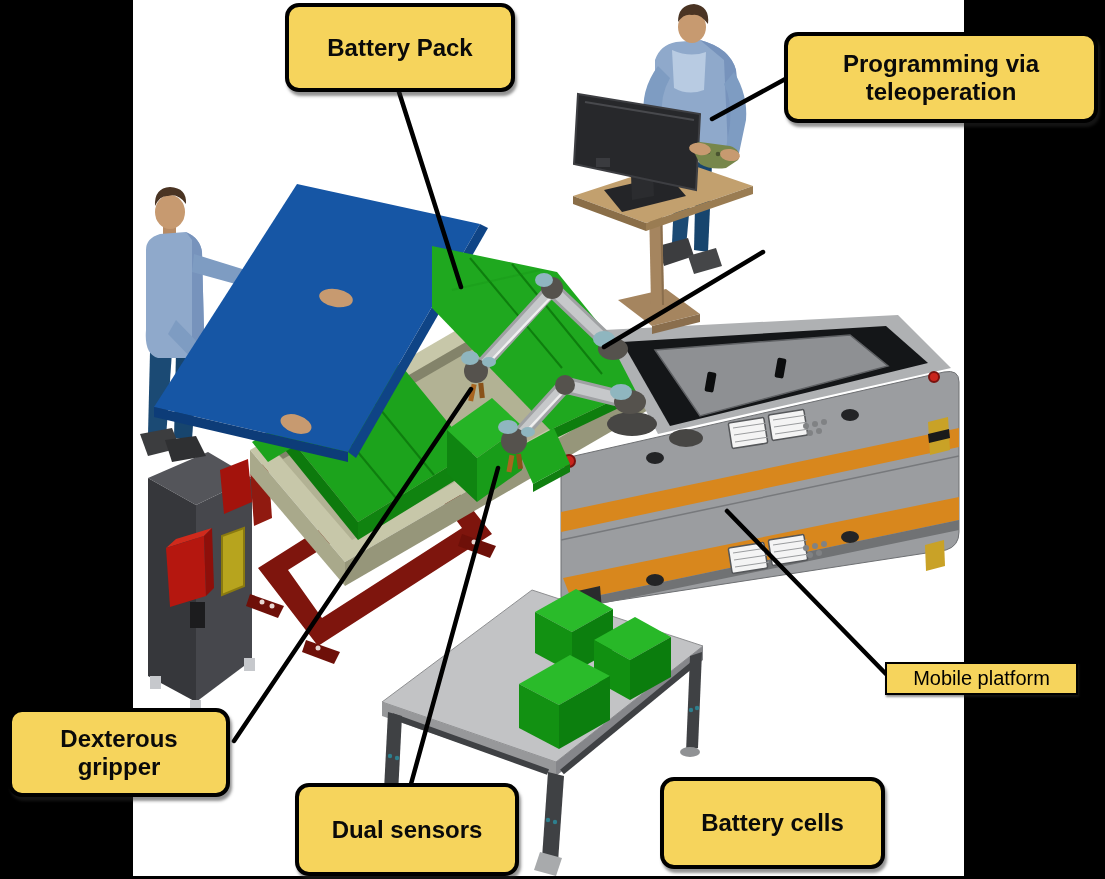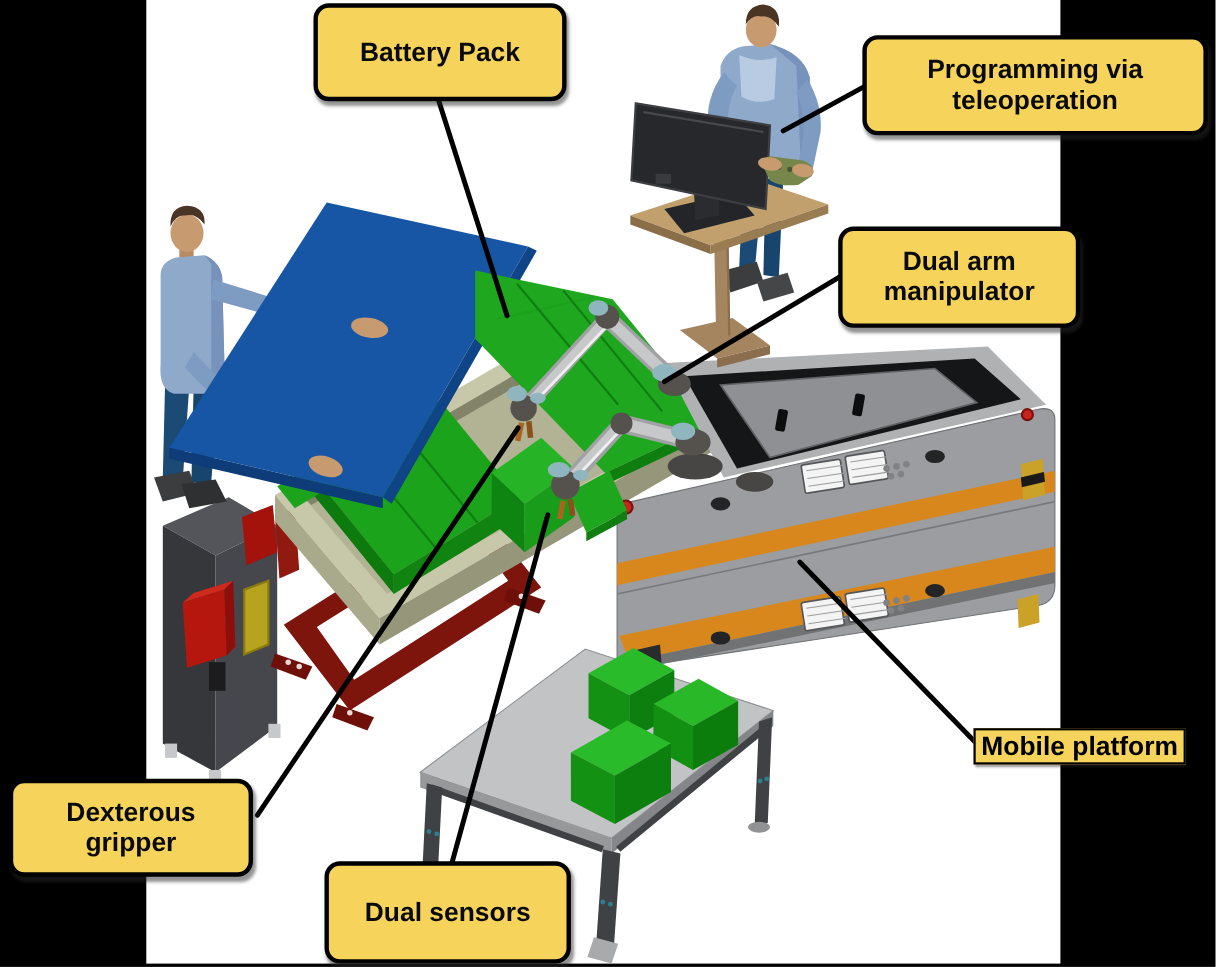--- a/index.html
+++ b/index.html
@@ -19,21 +19,21 @@
     text-align:center;box-sizing:border-box;
     font-weight:bold;font-size:24px;line-height:1.15;color:#0a0a0a;
     padding:2px 6px;z-index:5;
   }
   .label-flat{
     position:absolute;display:flex;align-items:center;justify-content:center;
     background:var(--c-annotation-fill,#F6D45C);
     border:2px solid var(--c-annotation-border,#000);
     border-radius:0;box-sizing:border-box;
     box-shadow:1px 2px 2px rgba(40,40,40,.5);
-    font-weight:bold;font-size:24px;line-height:1.05;color:#000;
+    font-weight:normal;font-size:20px;line-height:1.05;color:#000;
     padding:0 3px;z-index:5;white-space:nowrap;
   }
 </style>
 </head>
 <body>
 
 <div id="stage">
 <svg width="1105" height="879" viewBox="0 0 1105 879">
   <defs>
     <clipPath id="canvasClip">
@@ -316,29 +316,29 @@
 </svg>
 
 <div class="label" style="left:285px;top:3px;width:230px;height:89px">
   <span>Battery Pack</span>
 </div>
 
 <div class="label" style="left:784px;top:32px;width:314px;height:91px">
   <span>Programming via teleoperation</span>
 </div>
 
-<div class="label" style="left:762px;top:206px;width:220px;height:92px">
-  <span>Dual arm manipulator</span>
-</div>
 
 <div class="label-flat" style="left:885px;top:662px;width:193px;height:33px">
   <span>Mobile platform</span>
 </div>
 
 <div class="label" style="left:8px;top:708px;width:222px;height:89px">
   <span>Dexterous gripper</span>
 </div>
 
 <div class="label" style="left:295px;top:783px;width:224px;height:93px">
   <span>Dual sensors</span>
 </div>
 
+<div class="label" style="left:660px;top:777px;width:225px;height:92px">
+  <span>Battery cells</span>
+</div>
 </div>
 
 </body></html>

